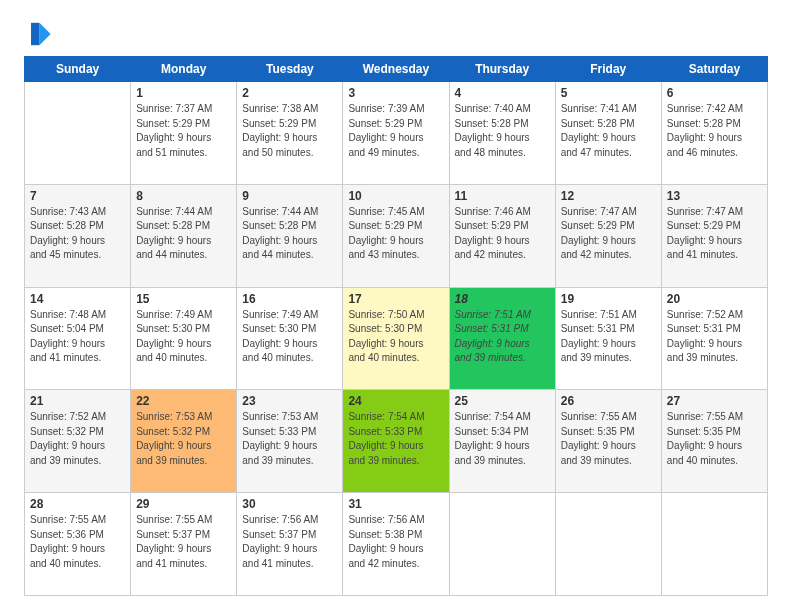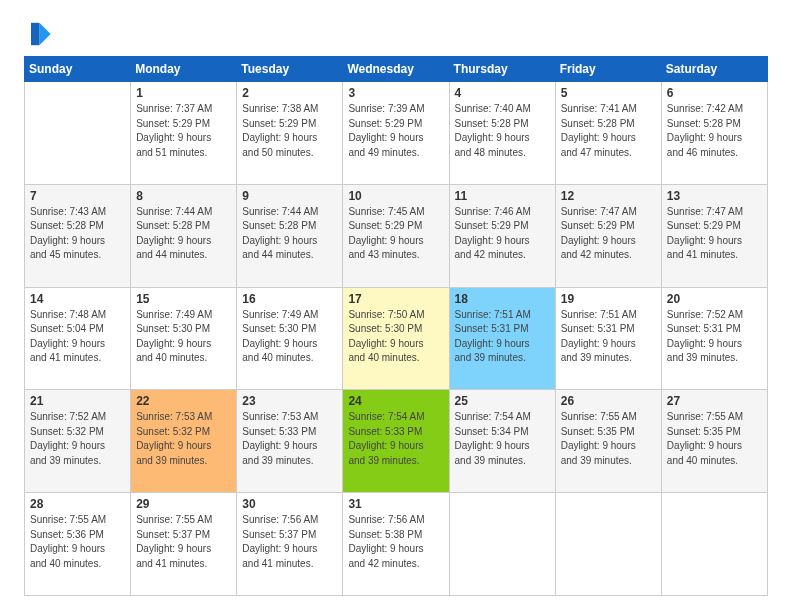--- a/index.html
+++ b/index.html
@@ -87,21 +87,21 @@
     .day-info {
       font-size: 10px;
       color: #444;
       line-height: 1.45;
     }
     .empty-cell {
       background: #f9f9f9;
     }
     tr:nth-child(even) td { background: #f5f5f5; }
     tr:nth-child(odd) td { background: #fff; }
-    .calendar thead tr th { background: #1565C0; }
+    .calendar thead tr th { background: #1565C0; text-align: center; }
   </style>
 </head>
 <body>
 
 <div class="page">
   <div class="header">
     <div class="logo">
       <svg class="logo-icon" viewBox="0 0 40 40">
         <polygon points="22,4 38,20 22,36" fill="#2196F3"></polygon>
         <polygon points="22,4 10,4 10,36 22,36" fill="#1565C0"></polygon>
@@ -248,21 +248,21 @@
 Daylight: 9 hours
 and 40 minutes.</div>
           </td>
           <td style="background: #fef9c3;">
             <span class="day-number">17</span>
             <div class="day-info" style="white-space: pre-line;">Sunrise: 7:50 AM
 Sunset: 5:30 PM
 Daylight: 9 hours
 and 40 minutes.</div>
           </td>
-          <td style="background: #7dd3fc;">
+          <td style="background: #22c55e; font-style: italic;">
             <span class="day-number">18</span>
             <div class="day-info" style="white-space: pre-line;">Sunrise: 7:51 AM
 Sunset: 5:31 PM
 Daylight: 9 hours
 and 39 minutes.</div>
           </td>
           <td style="background: rgb(255, 255, 255);">
             <span class="day-number">19</span>
             <div class="day-info" style="white-space: pre-line;">Sunrise: 7:51 AM
 Sunset: 5:31 PM

